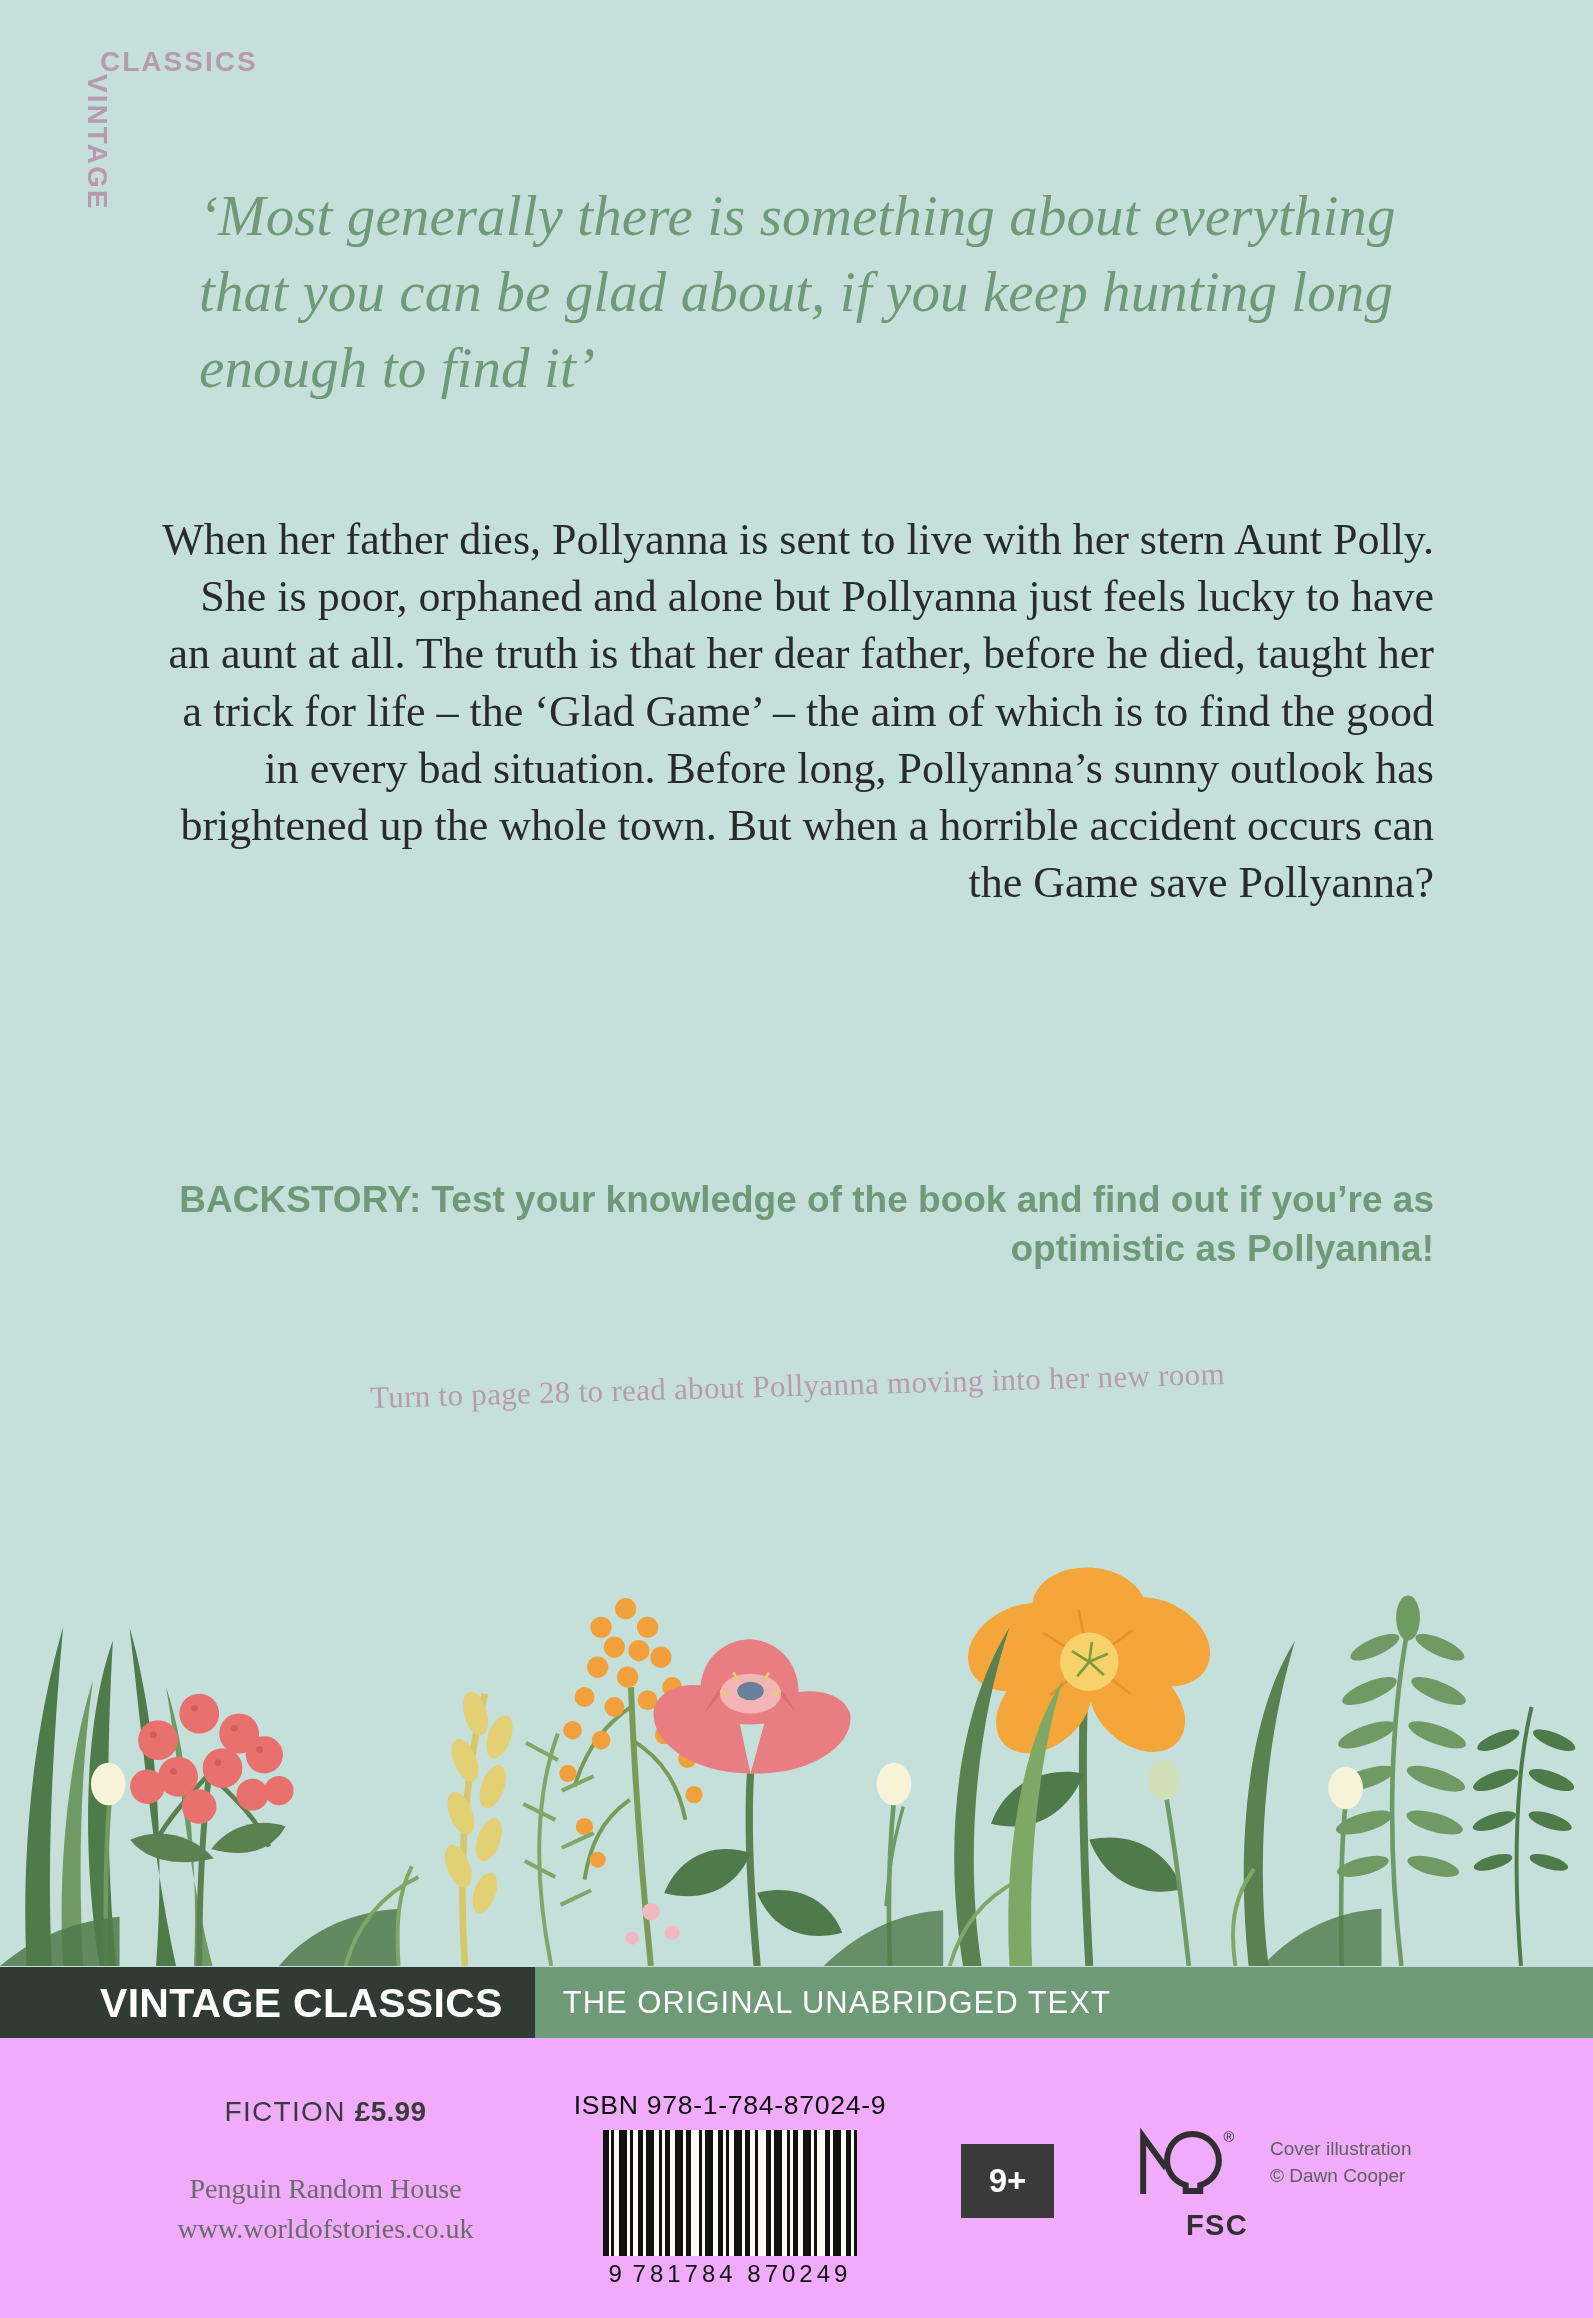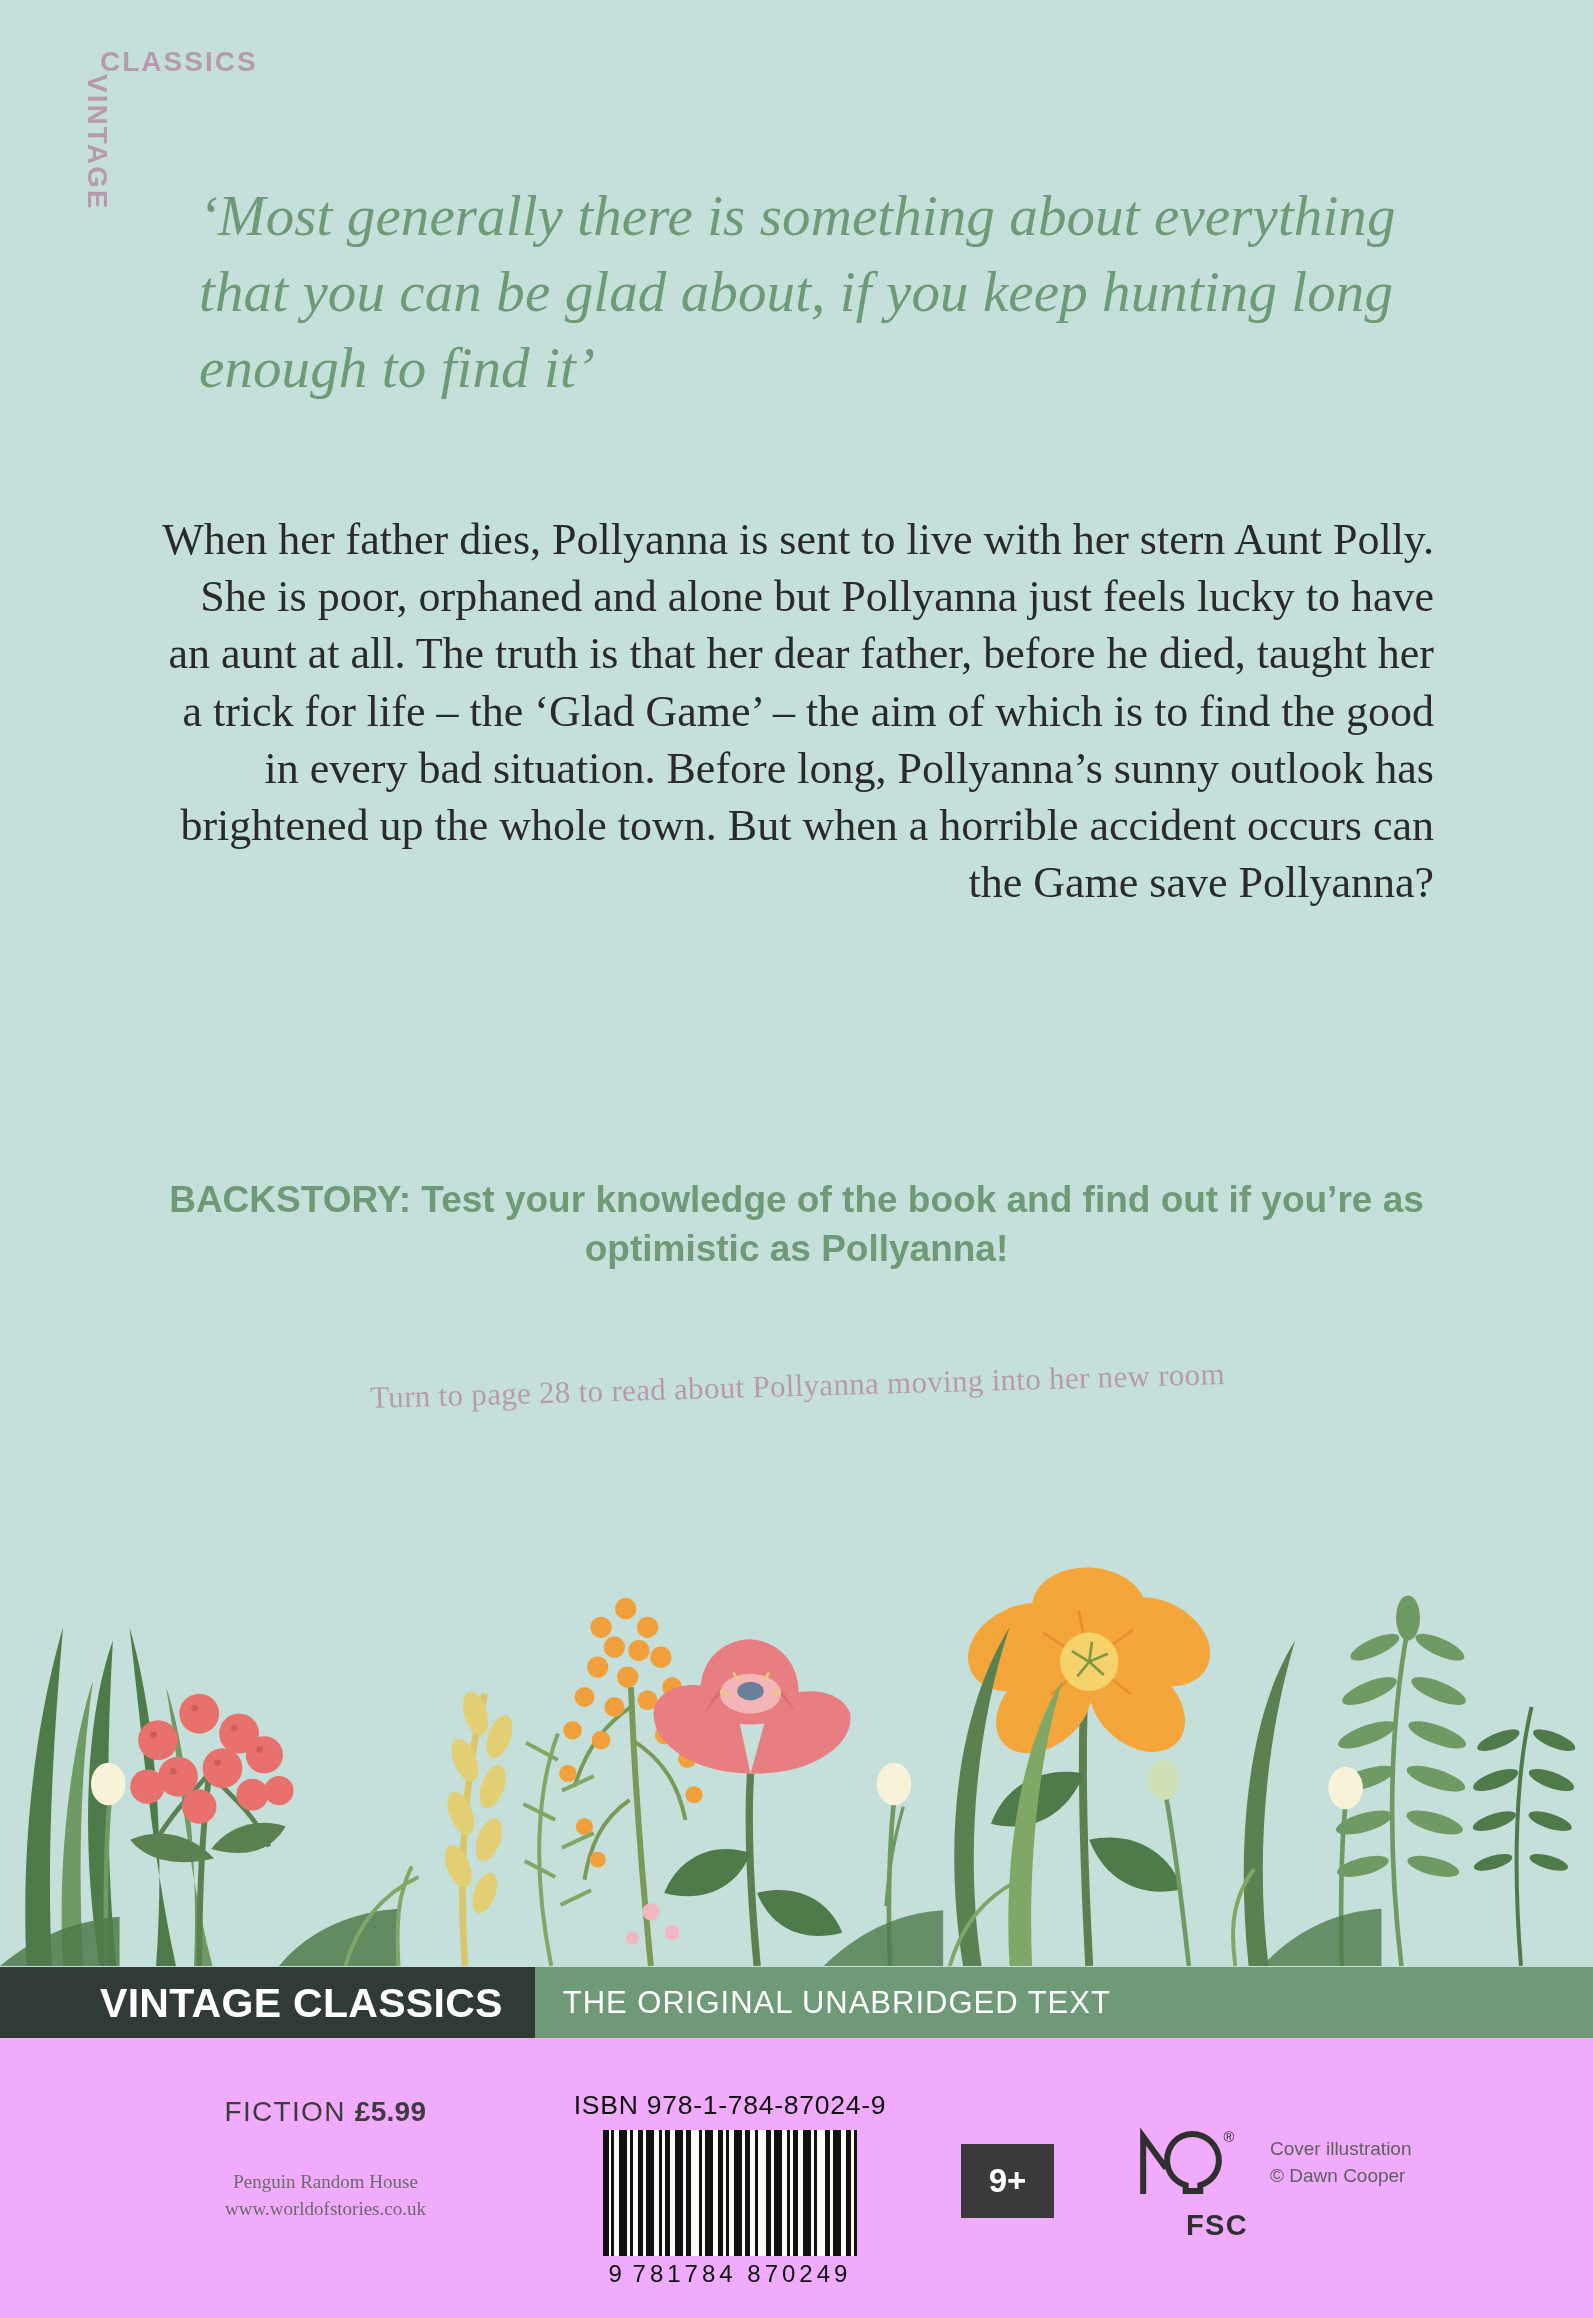--- a/index.html
+++ b/index.html
@@ -74,21 +74,21 @@
     font-family: "Liberation Serif", serif;
     font-size: 44px;
     line-height: 1.30;
   }
 
   .backstory {
     position: absolute;
     left: 159px;
     top: 1175px;
     width: 1275px;
-    text-align: center;
+    text-align: right;
     color: #6f9a78;
     font-family: "Liberation Sans", sans-serif;
     font-weight: 700;
     font-size: 37px;
     line-height: 1.33;
   }
 
   .turnto {
     position: absolute;
     left: 0;
@@ -183,21 +183,21 @@
     letter-spacing: 1.3px;
   }
   .fiction-line .price {
     font-weight: 700;
     letter-spacing: 0.3px;
   }
   .publisher {
     margin-top: 41px;
     color: #6a6a6a;
     font-family: "Liberation Serif", serif;
-    font-size: 19px;
+    font-size: 28px;
     line-height: 1.42;
   }
 
   .isbn-block {
     position: absolute;
     left: 531px;
     top: 52px;
     width: 398px;
     text-align: center;
   }

